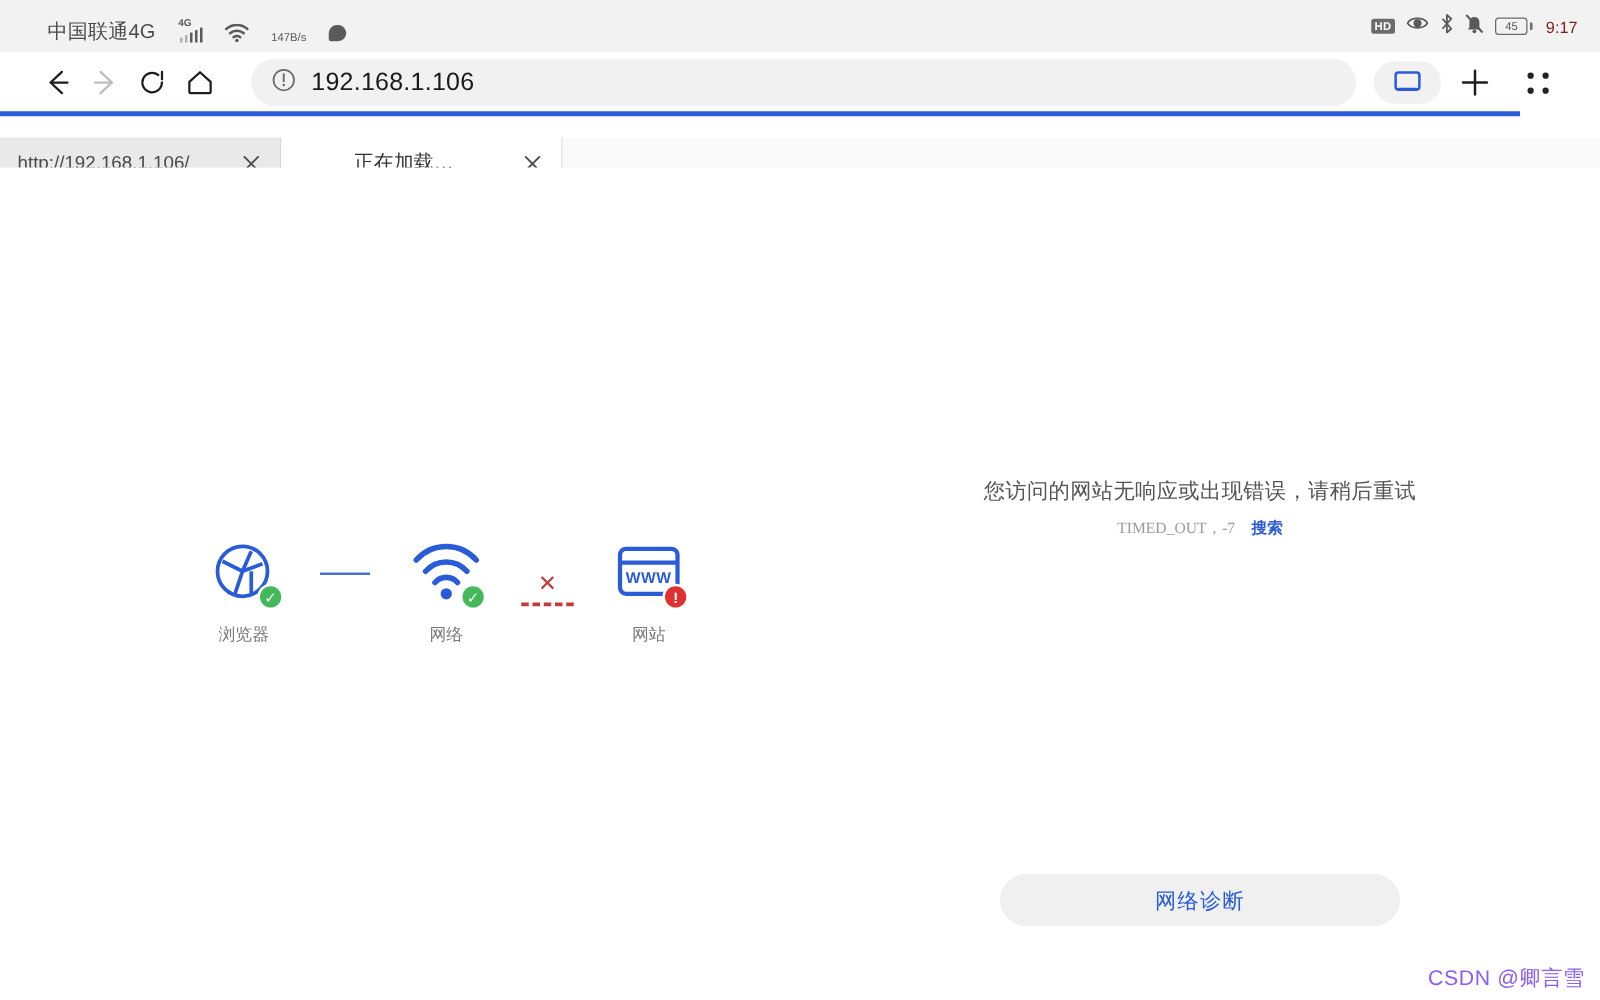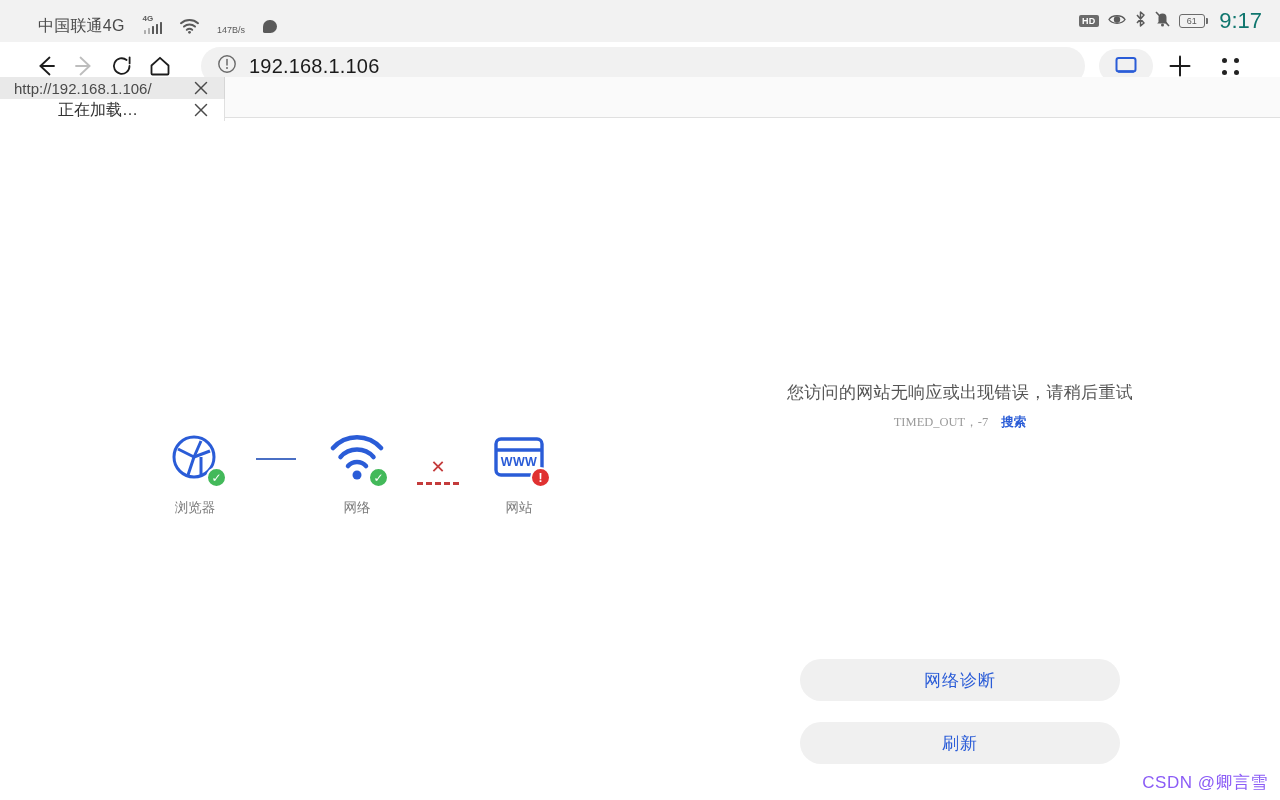--- a/index.html
+++ b/index.html
@@ -34,21 +34,21 @@
   .speed .v { font-size: 9px; color: #5a5a5a; }
   .speed .u { font-size: 9px; color: #5a5a5a; }
   .bubble { width: 14px; height: 13px; background: #5a5a5a; border-radius: 7px 7px 7px 2px; margin-bottom: 1px; }
 
   .status-right { display: flex; align-items: center; gap: 9px; padding-right: 4px; }
   .hd-badge { font-size: 9px; font-weight: bold; color: #fff; background: #6b6b6b; border-radius: 2px; padding: 1px 3px; letter-spacing: .3px; }
   .battery { position: relative; display: flex; align-items: center; }
   .battery .shell { width: 26px; height: 14px; border: 1.5px solid #6b6b6b; border-radius: 3px; display: flex; align-items: center; justify-content: center; }
   .battery .num { font-size: 9px; color: #5a5a5a; }
   .battery .tip { width: 2px; height: 6px; background: #6b6b6b; margin-left: 1.5px; border-radius: 0 1px 1px 0; }
-  .clock { font-size: 22px; color: #0f766e; margin-left: 2px; }
+  .clock { font-size: 13px; color: #7f1d1d; margin-left: 2px; }
 
   
   .toolbar {
     position: absolute; top: 42px; left: 0; width: 1280px; height: 48px;
     background: #ffffff; display: flex; align-items: center; padding: 0 27px;
   }
   .navbtn { width: 38px; height: 38px; display: flex; align-items: center; justify-content: center; border-radius: 19px; cursor: pointer; }
   .navbtn.sp { margin-right: 12px; }
   .urlbar {
     flex: 1; height: 38px; background: #f1f1f1; border-radius: 19px;
@@ -60,22 +60,22 @@
   .iconbtn { width: 46px; height: 40px; display: flex; align-items: center; justify-content: center; cursor: pointer; }
   .dots4 { display: grid; grid-template-columns: repeat(2, 5px); grid-template-rows: repeat(2, 5px); gap: 7px; }
   .dots4 span { width: 5px; height: 5px; background: #222; border-radius: 50%; display: block; }
 
   
   .progress-track { position: absolute; top: 89px; left: 0; width: 1280px; height: 4px; background: #ffffff; }
   .progress-fill { height: 4px; background: #2a5cd7; }
 
   
   .tabstrip {
-    position: absolute; top: 77px; left: 0; width: 1280px; height: 41px;
-    background: #fafafa; border-bottom: 1px solid #e0e0e0; display: flex; flex-direction: column;
+    position: absolute; top: 110px; left: 0; width: 1280px; height: 41px;
+    background: #fafafa; border-bottom: 1px solid #e0e0e0; display: flex;
   }
   .tab {
     height: 41px; display: flex; align-items: center; justify-content: space-between;
     padding: 0 12px 0 14px; cursor: pointer; position: relative;
   }
   .tab.inactive { width: 225px; background: #e9e9e9; border-right: 1px solid #d6d6d6; }
   .tab.active { width: 225px; background: #ffffff; border-right: 1px solid #e0e0e0; justify-content: center; }
   .tab-title { font-size: 15px; color: #4a4a4a; white-space: nowrap; overflow: hidden; text-overflow: ellipsis; }
   .tab.active .tab-title { font-size: 16px; color: #333; flex: 1; text-align: center; }
   .tab-close { width: 22px; height: 22px; display: flex; align-items: center; justify-content: center; flex: 0 0 auto; margin-left: 8px; cursor: pointer; }
@@ -100,21 +100,21 @@
   
   .errblock { position: absolute; left: 700px; top: 230px; width: 520px; text-align: center; }
   .err-title { font-size: 26px; font-weight: bold; color: #1f1f1f; letter-spacing: .5px; }
   .err-sub { margin-top: 17px; font-size: 17px; color: #555; letter-spacing: .3px; }
   .err-code { margin-top: 10px; font-size: 12.5px; color: #9b9b9b; font-family: Liberation Serif, serif; }
   .err-code .search-link { color: #2a5cd7; margin-left: 10px; cursor: pointer; font-weight: bold; }
 
   .btns { position: absolute; left: 700px; top: 525px; width: 520px; display: flex; flex-direction: column; align-items: center; gap: 21px; }
   .pillbtn {
     width: 320px; height: 42px; background: #f0f0f0; border: none; border-radius: 21px;
-    color: #2a5cd7; font-size: 17px; font-family: inherit; cursor: pointer; letter-spacing: 1px;
+    color: #2a5cd7; font-size: 17px; font-family: inherit; cursor: pointer; letter-spacing: 1px; margin-top: 40px;
   }
 
   .watermark { position: absolute; right: 12px; bottom: 6px; font-size: 17px; color: #8b5cf6; letter-spacing: .5px; }
 </style>
 </head>
 <body>
 
 <div class="screen">
 
   <div class="statusbar">
@@ -160,21 +160,21 @@
       </span>
       <span>
         <svg width="15" height="16" viewBox="0 0 15 16">
           <path d="M3.5 11 V6.5 a4 4 0 0 1 8 0 V11 l1.3 1.6 H2.2 Z" fill="#5a5a5a"></path>
           <circle cx="7.5" cy="14" r="1.5" fill="#5a5a5a"></circle>
           <line x1="1" y1="1" x2="14" y2="15" stroke="#5a5a5a" stroke-width="1.6"></line>
         </svg>
       </span>
       <span class="battery">
         <span class="shell">
-            <span class="num">61</span>
+            <span class="num">45</span>
           </span>
         <span class="tip"></span>
       </span>
       <span class="clock">9:17</span>
     </div>
   </div>
 
   <div class="toolbar">
     <div class="navbtn">
       <svg width="26" height="26" viewBox="0 0 26 26">

